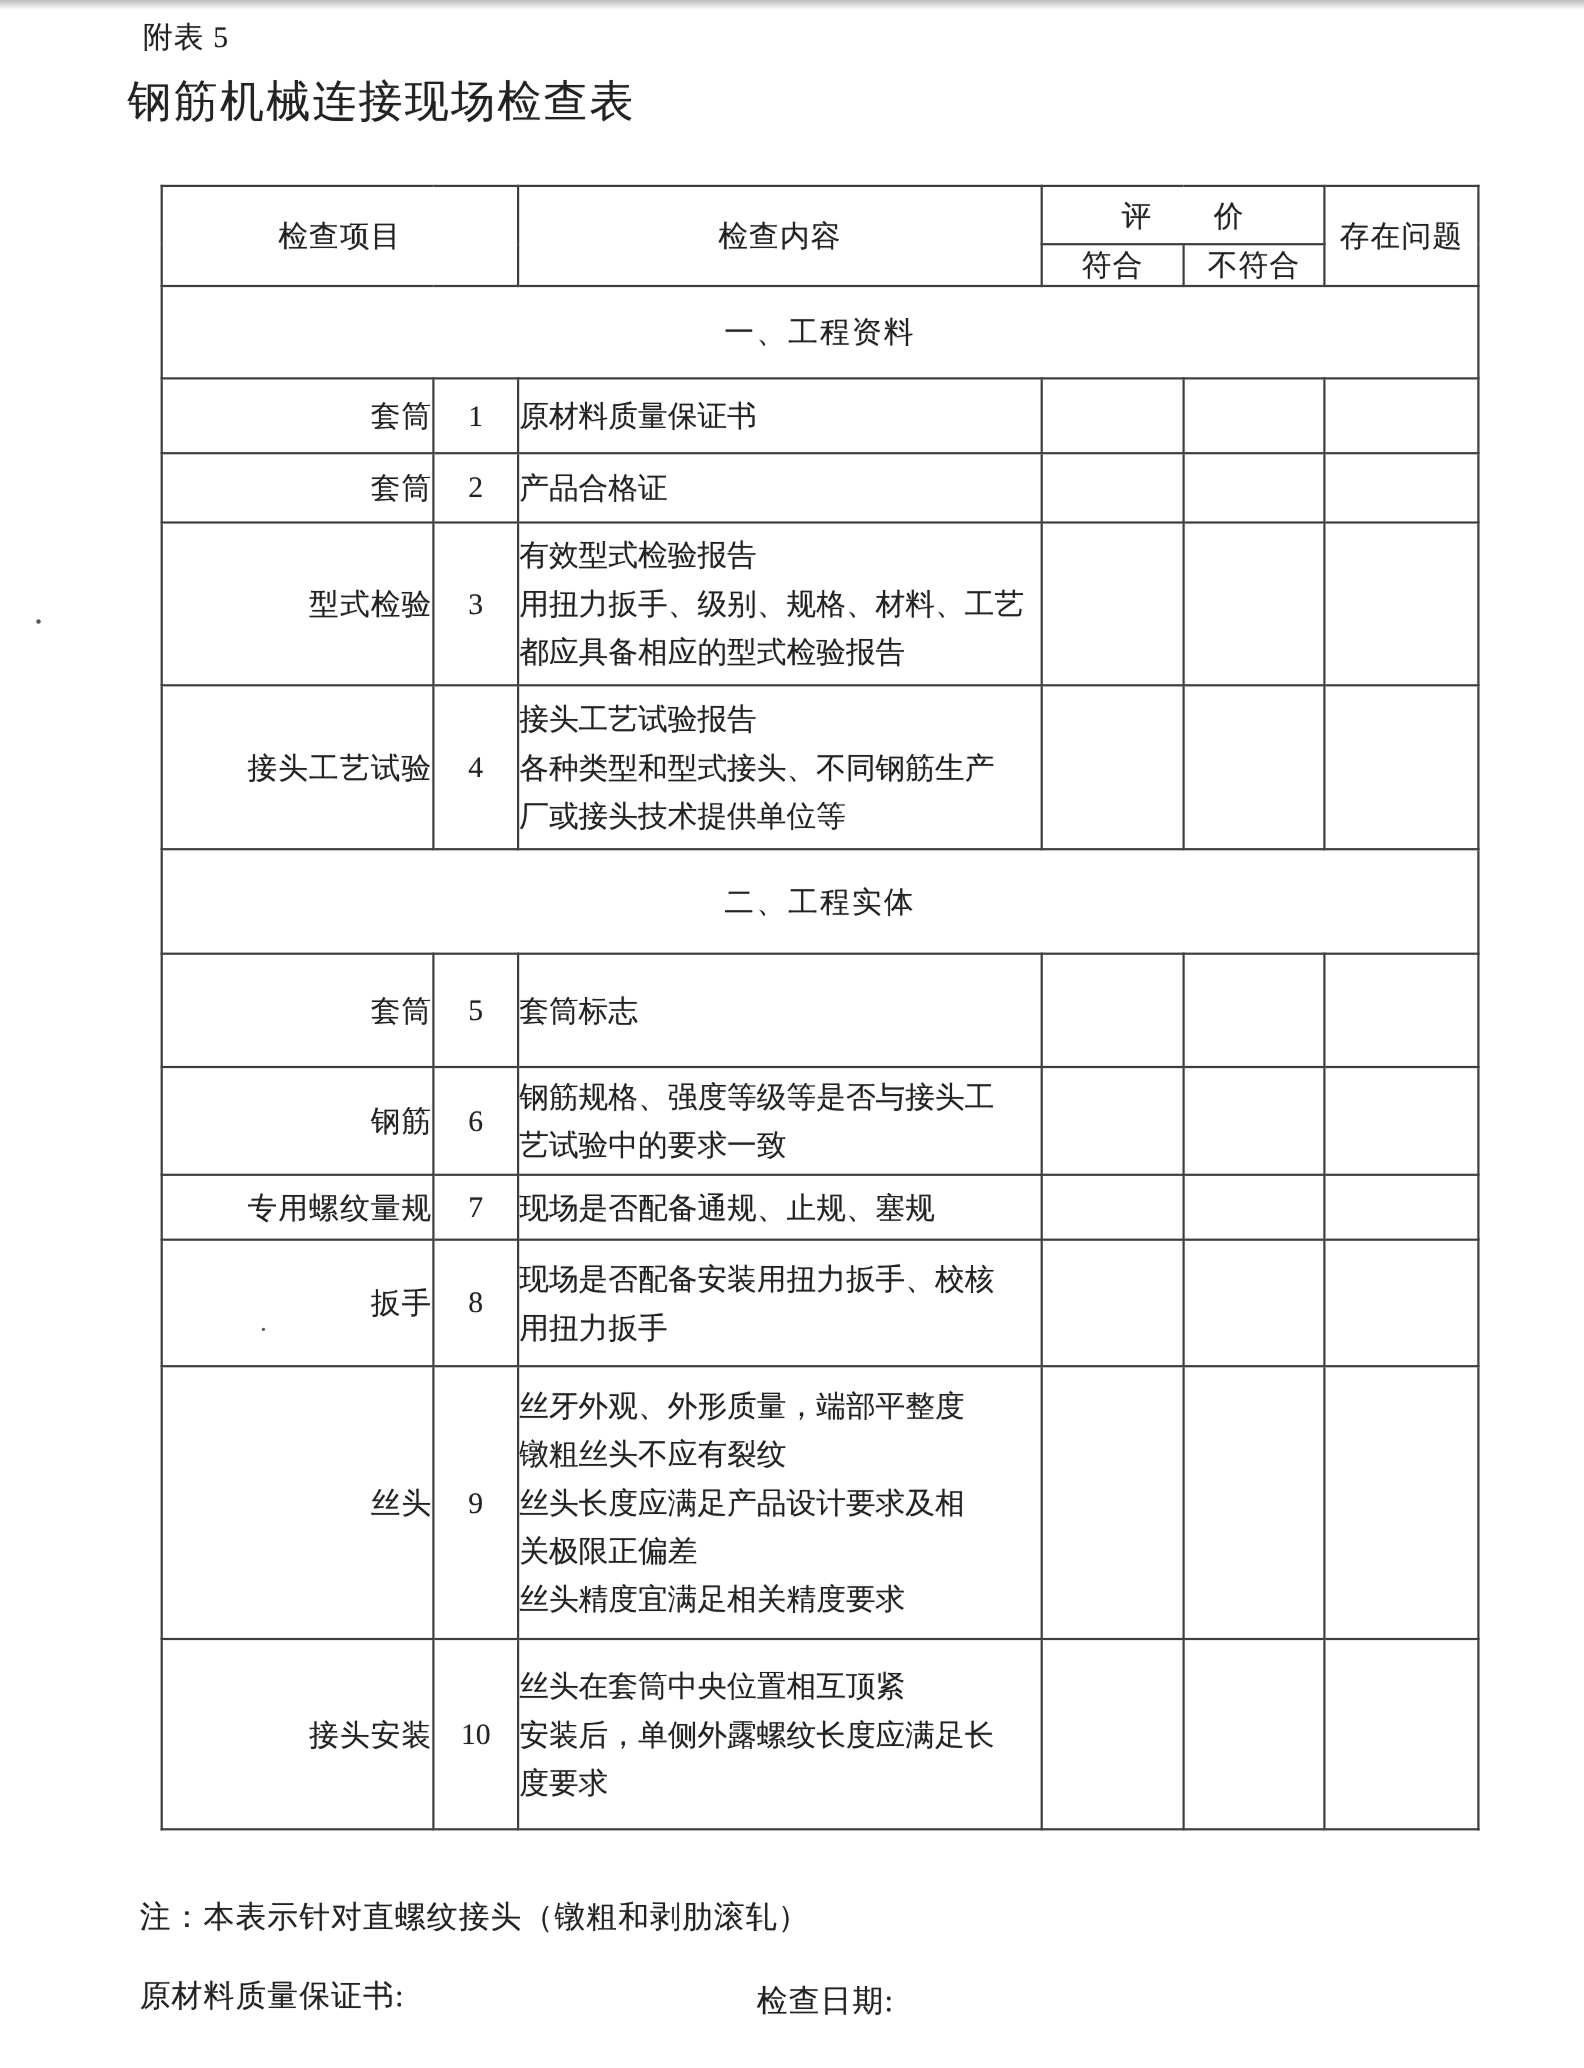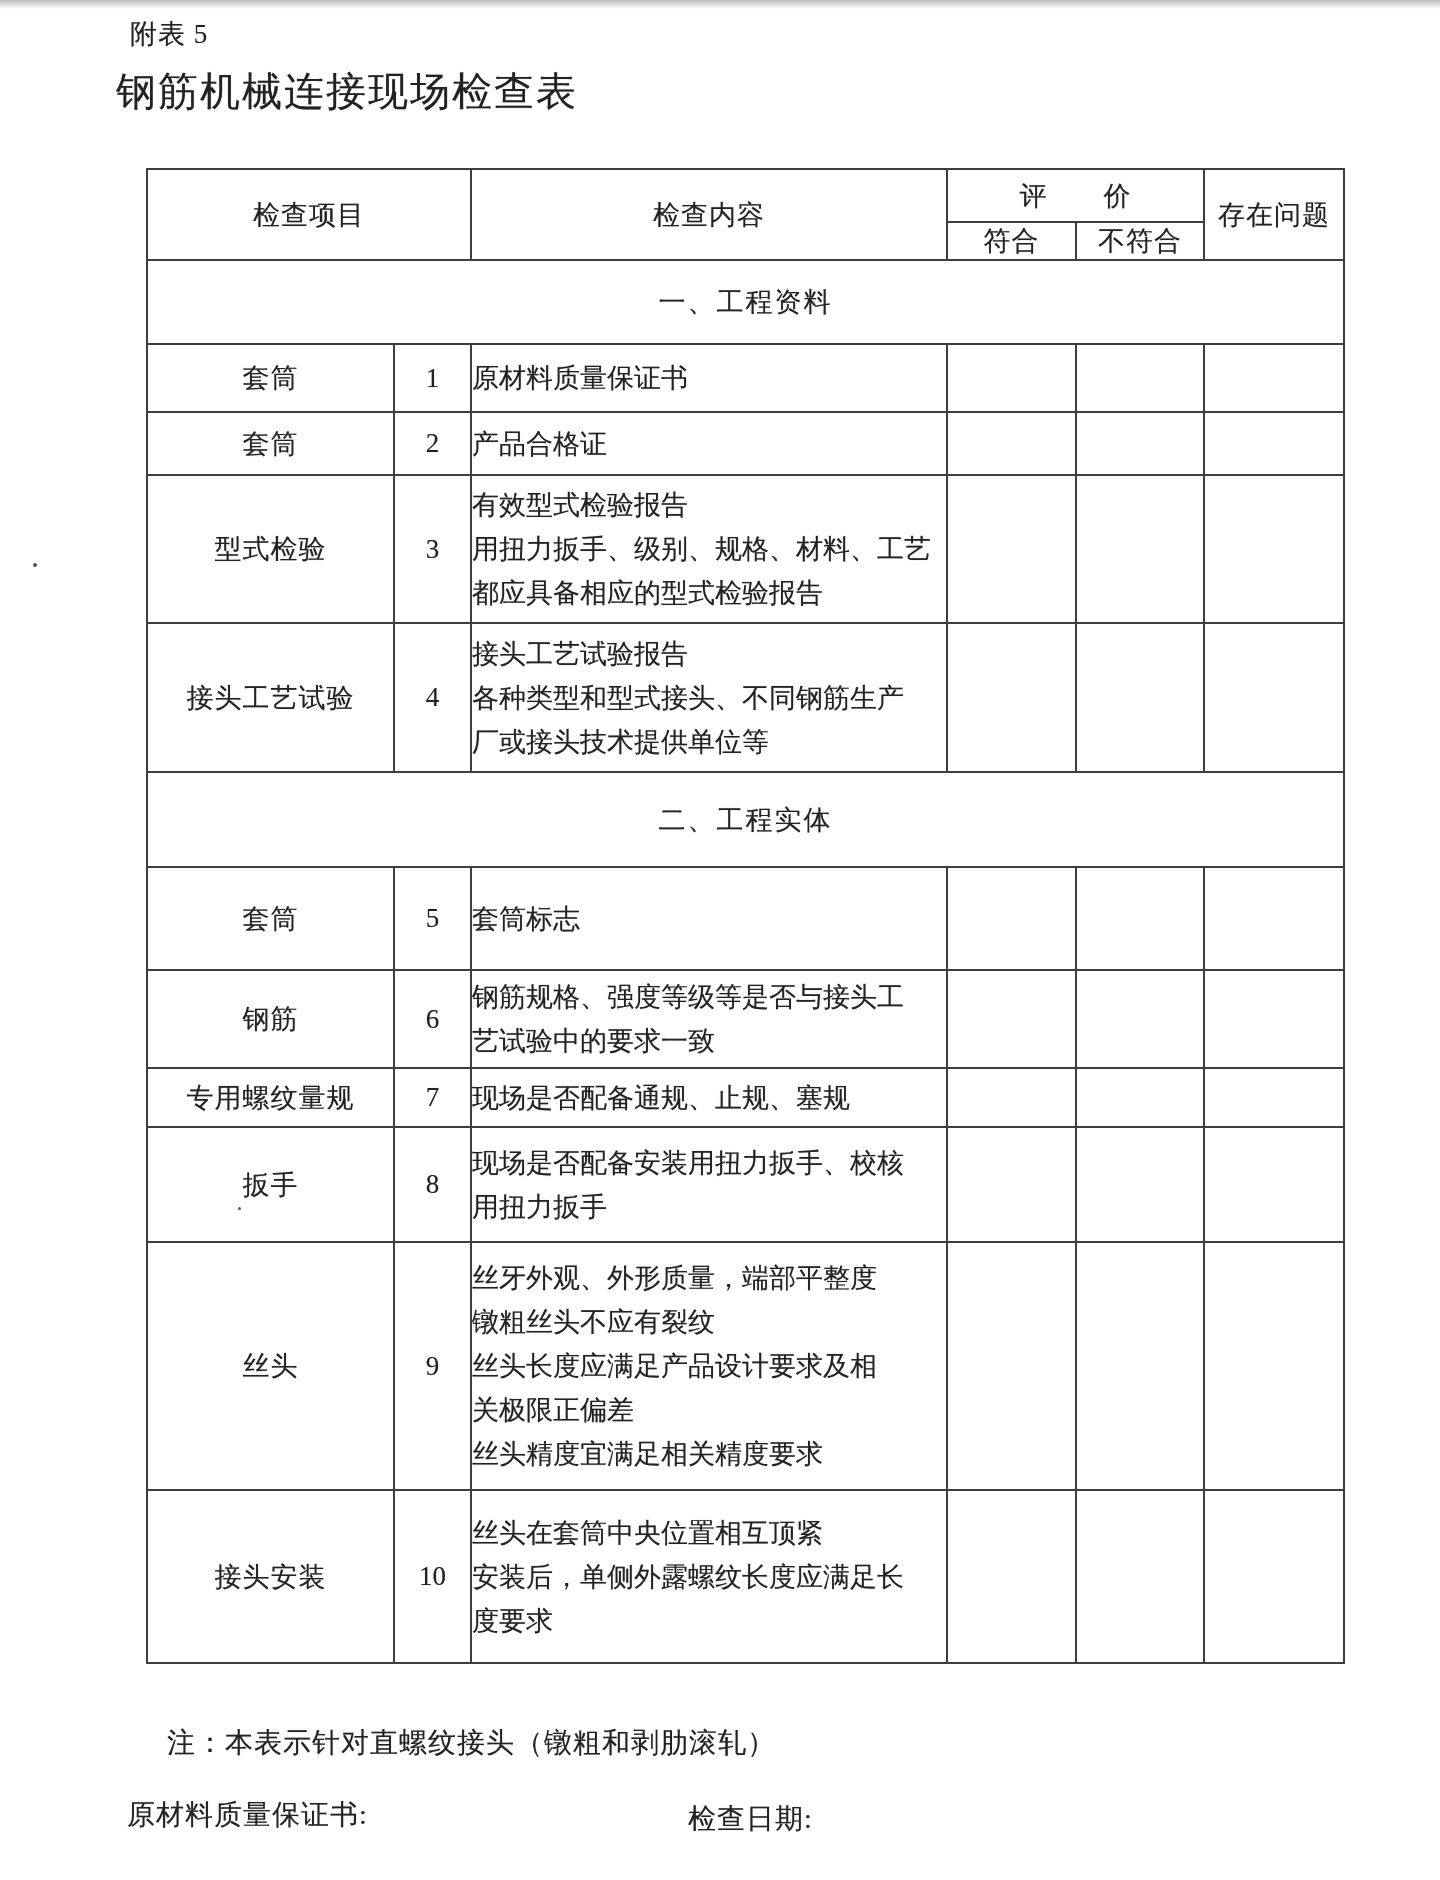--- a/index.html
+++ b/index.html
@@ -27,26 +27,26 @@
     position:absolute; left:118px; top:168px; width:1197px;
     border-collapse:collapse; table-layout:fixed;margin-left:28px;
   }
   table.check td {
     border:2px solid #3e3e3e;
     font-size:27px; font-weight:400;
     padding:0; vertical-align:middle;
     overflow:hidden;
   }
   .hdr   { text-align:center; font-size:28px; letter-spacing:1px; }
-  .c-item{ text-align:center; letter-spacing:1px; }
+  .c-item{ text-align:right; letter-spacing:1px; }
   .c-no  { text-align:center; font-size:26px; }
   .c-content { text-align:left; padding:6px 8px 6px 14px; line-height:44px; }
   .section-cell { text-align:center; padding-left:17px; font-size:28px; letter-spacing:2px; }
   .note {
-    position:absolute; left:127px; top:1724px; font-size:28px; letter-spacing:1px;margin-left:40px;
+    position:absolute; left:127px; top:1724px; font-size:28px; letter-spacing:1px;
   }
   .sig-label  { position:absolute; left:127px; top:1796px; font-size:28px; letter-spacing:1px; }
   .date-label { position:absolute; left:688px; top:1800px; font-size:28px; letter-spacing:1px; }
   .speck { position:absolute; background:#555; border-radius:50%; }
   .speck-1 { left:33px;  top:563px;  width:4px; height:4px; }
   .speck-2 { left:238px; top:1207px; width:3px; height:3px; }
 </style>
 </head>
 <body>
 

